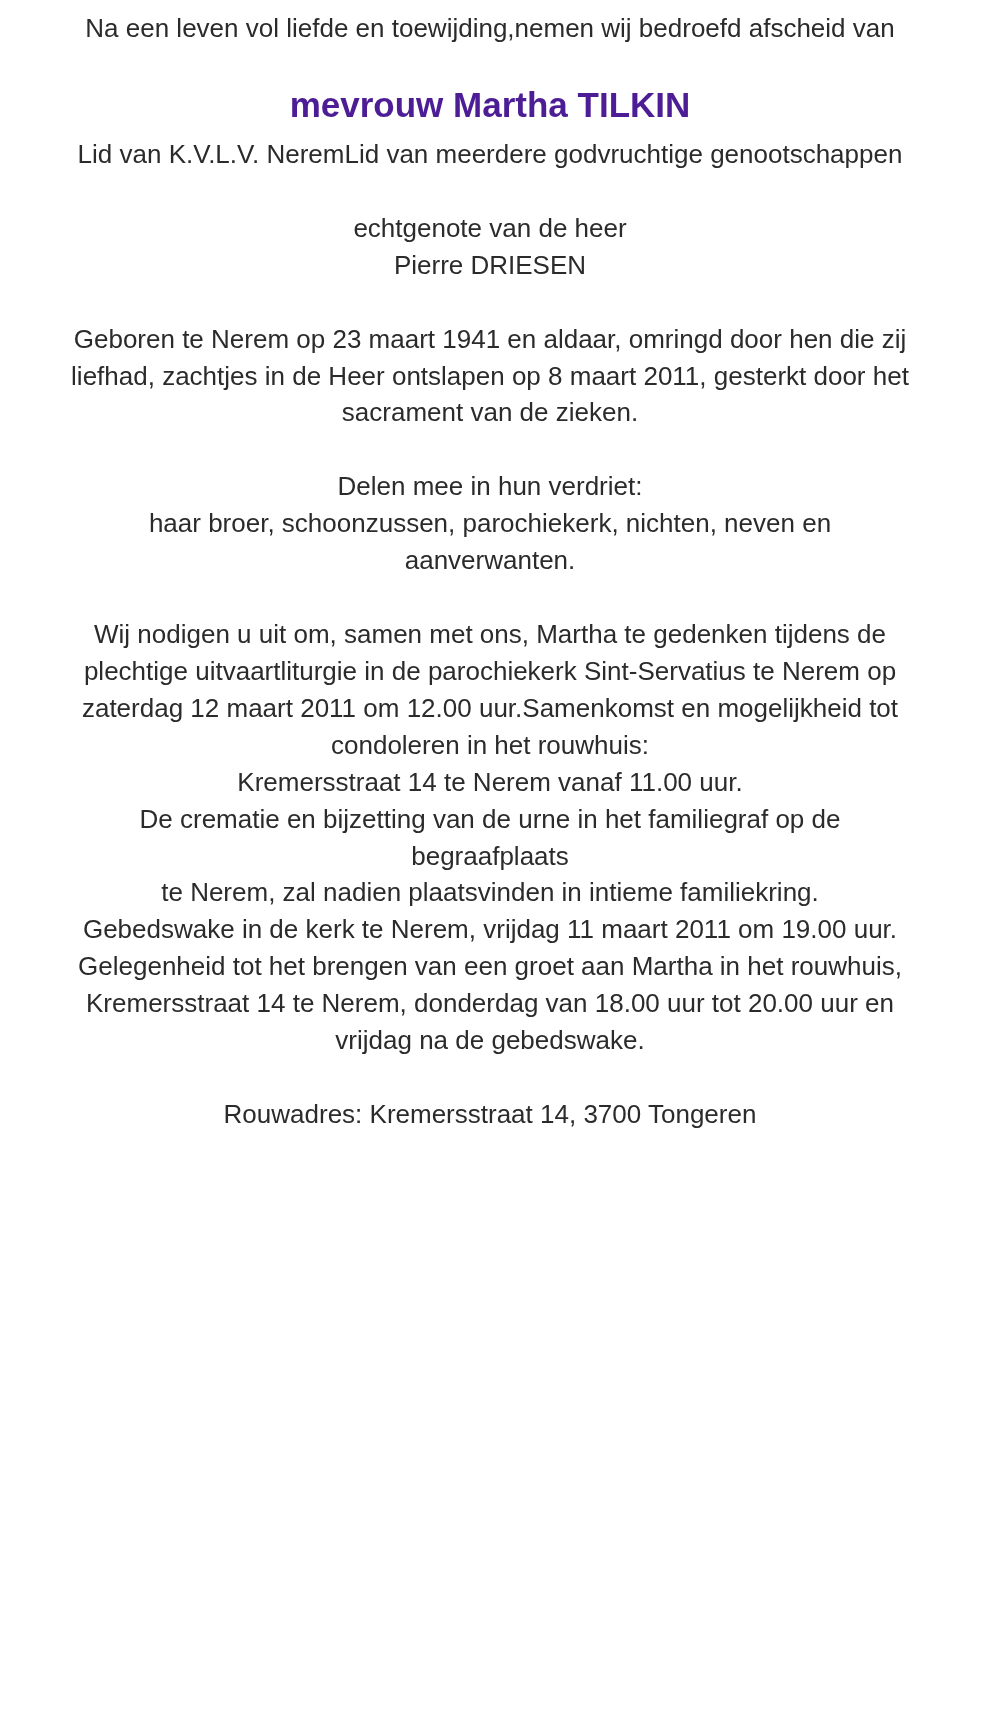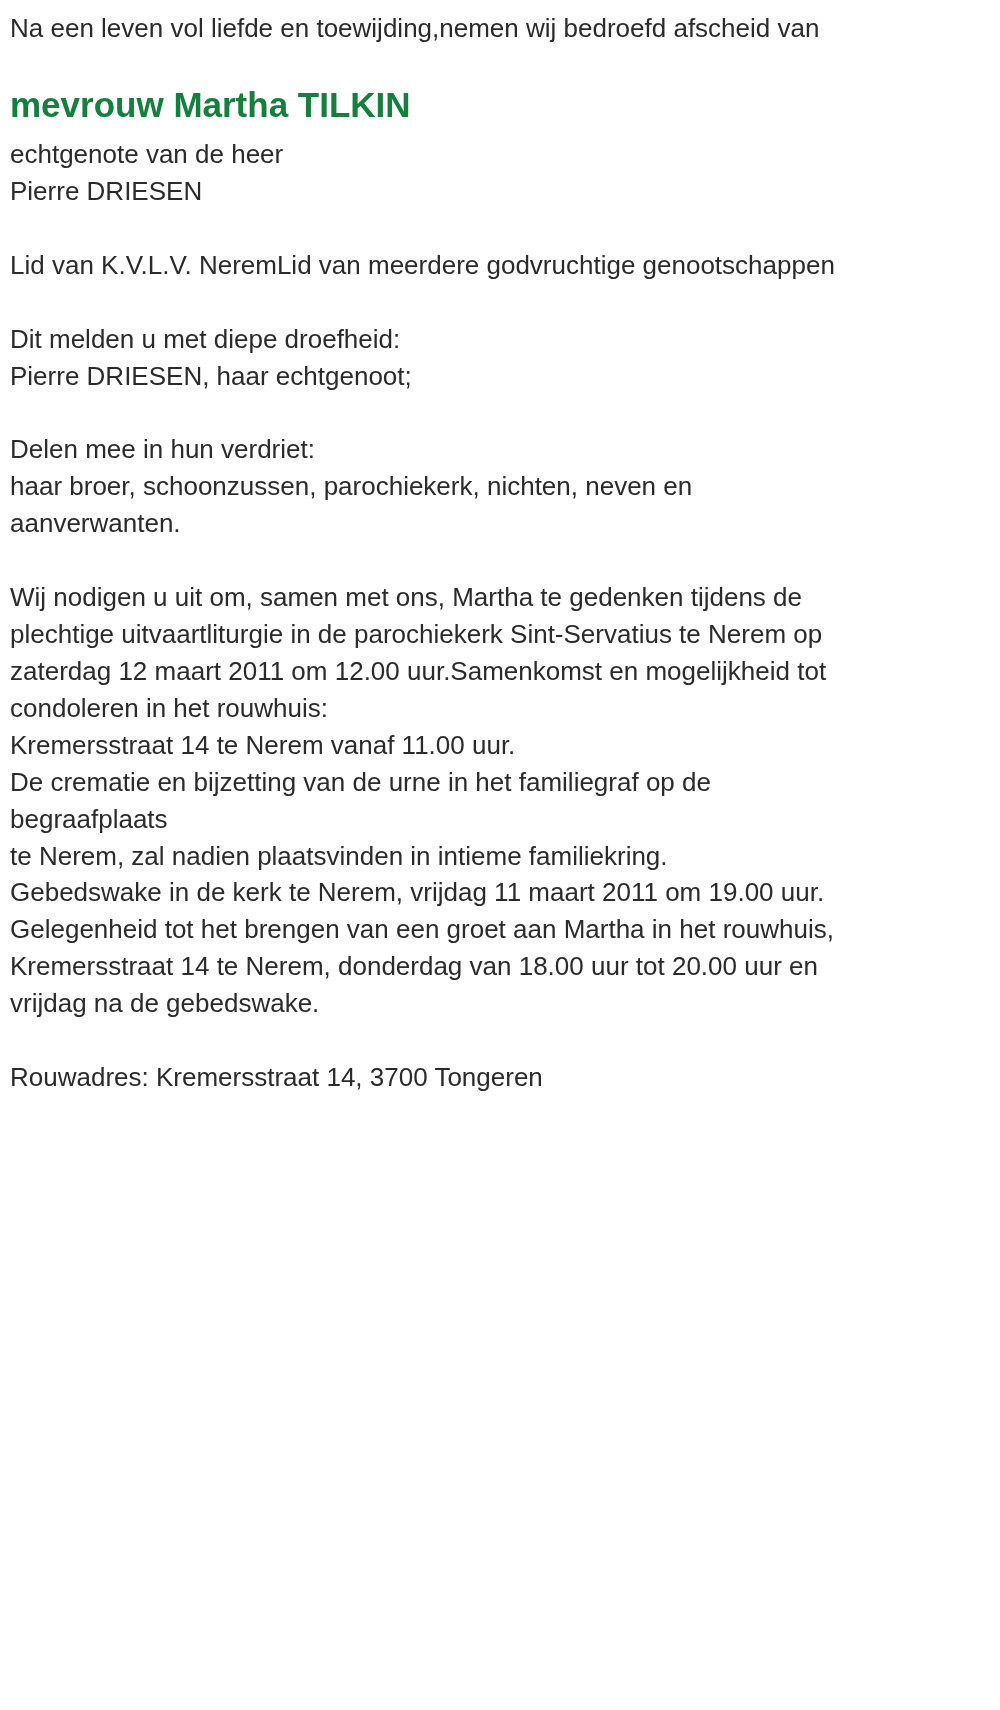--- a/index.html
+++ b/index.html
@@ -10,54 +10,56 @@
   .page {
     width: 1000px;
     min-height: 1710px;
     box-sizing: border-box;
     padding: 10px 30px 20px 10px;
     background: #ffffff;
     color: #2b2b2b;
     font-family: "Liberation Sans", "DejaVu Sans", sans-serif;
     font-size: 26px;
     line-height: 1.42;
+    text-align: center;
   }
   .para {
     margin: 0 0 37px 0;
     white-space: pre-line;
   }
   .para:last-child {
     margin-bottom: 12px;
   }
   h1.deceased-name {
     font-size: 35px;
     font-weight: 700;
-    color: #15803d;
+    color: #4c1d95;
     line-height: 1.2;
     margin: 30px 0 10px 0;
     white-space: pre-line;
   }
 </style>
 </head>
 <body>
 
 <div class="page">
 
   <p class="para">Na een leven vol liefde en toewijding,nemen wij bedroefd afscheid van</p>
 
   <h1 class="deceased-name">mevrouw Martha TILKIN</h1>
 
+  <p class="para">Lid van K.V.L.V. NeremLid van meerdere godvruchtige genootschappen</p>
+
   <p class="para">echtgenote van de heer
 Pierre DRIESEN</p>
 
-  <p class="para">Lid van K.V.L.V. NeremLid van meerdere godvruchtige genootschappen</p>
+  <p class="para">Geboren te Nerem op 23 maart 1941 en aldaar, omringd door hen die zij
+liefhad, zachtjes in de Heer ontslapen op 8 maart 2011, gesterkt door het
+sacrament van de zieken.</p>
 
-
-  <p class="para">Dit melden u met diepe droefheid:
-Pierre DRIESEN, haar echtgenoot;</p>
 
 
   <p class="para">Delen mee in hun verdriet:
 haar broer, schoonzussen, parochiekerk, nichten, neven en
 aanverwanten.</p>
 
 
   <p class="para">Wij nodigen u uit om, samen met ons, Martha te gedenken tijdens de
 plechtige uitvaartliturgie in de parochiekerk Sint-Servatius te Nerem op
 zaterdag 12 maart 2011 om 12.00 uur.Samenkomst en mogelijkheid tot

